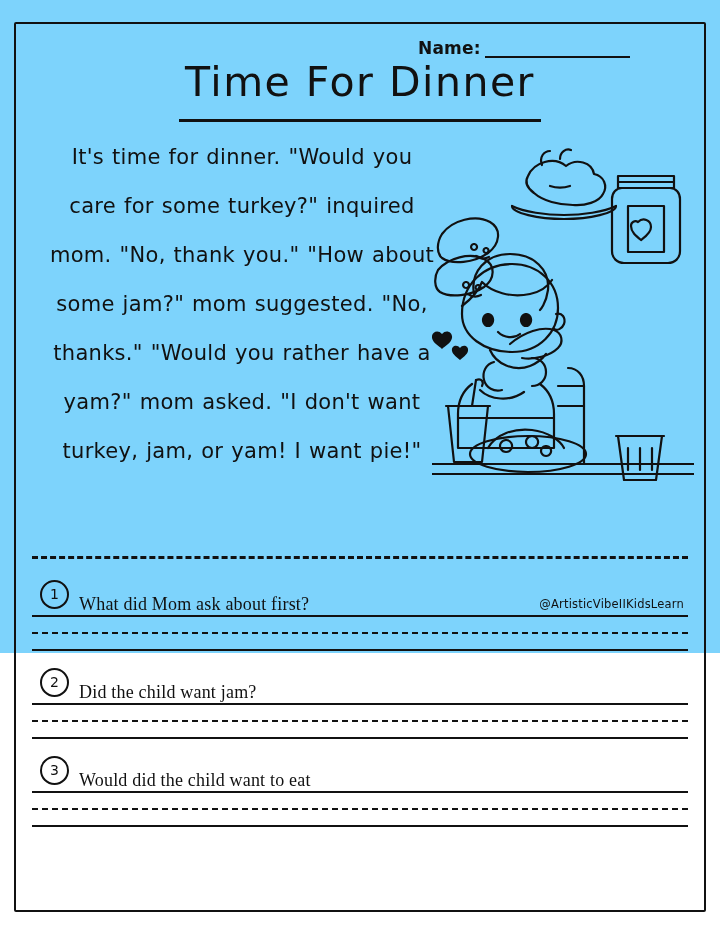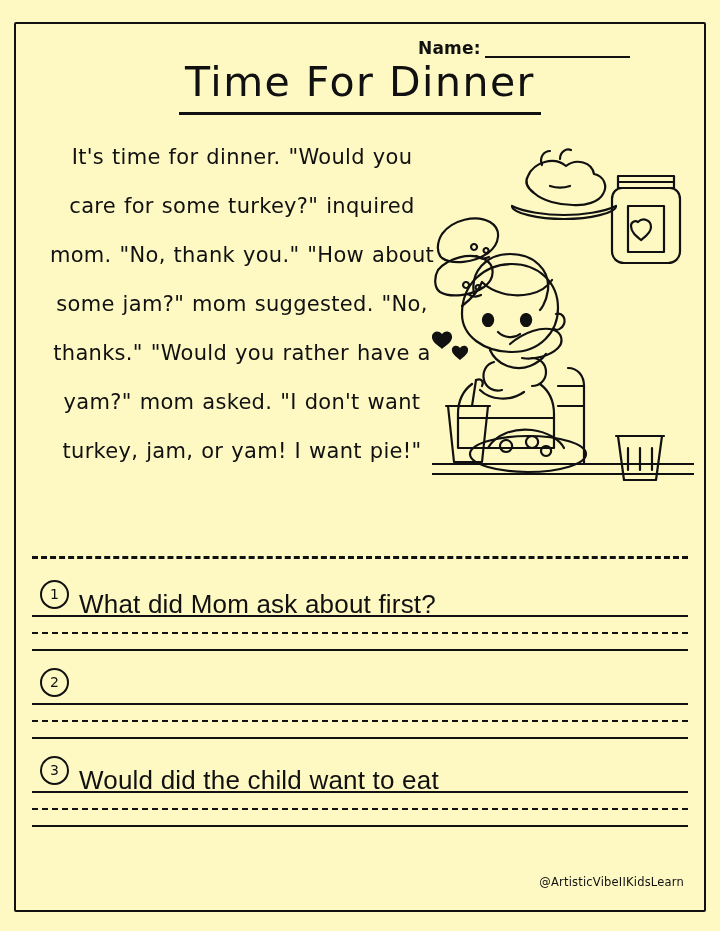--- a/index.html
+++ b/index.html
@@ -10,23 +10,23 @@
   body {
     width: 720px;
     height: 931px;
     font-family: "DejaVu Sans", sans-serif;
     color: #111111;
     overflow: hidden;
   }
   .page {
     position: relative;
     width: 720px;
-    height: 931px;
+    height: 653px;
     box-sizing: border-box;
-    background: #fef9c3;
+    background: #7dd3fc;
   }
   .sheet-border {
     position: absolute;
     left: 14px;
     top: 22px;
     width: 692px;
     height: 890px;
     border: 2px solid #111111;
     box-sizing: border-box;
     border-radius: 2px;
@@ -60,21 +60,21 @@
     top: 60px;
     width: 720px;
     text-align: center;
   }
   .title {
     display: inline-block;
     font-family: "DejaVu Sans", sans-serif;
     font-size: 41px;
     font-weight: 400;
     letter-spacing: 1.5px;
-    padding: 0 6px 6px 6px;
+    padding: 0 6px 13px 6px;
     border-bottom: 3px solid #111111;
     line-height: 1.12;
   }
 
   
   .story {
     position: absolute;
     left: 46px;
     top: 133px;
     width: 392px;
@@ -127,23 +127,23 @@
     border: 2px solid #111111;
     border-radius: 50%;
     display: flex;
     align-items: center;
     justify-content: center;
     font-size: 14px;
     font-family: "DejaVu Sans", sans-serif;
     font-weight: 400;
   }
   .q-text {
-    font-size: 26px;
+    font-size: 18px;
     letter-spacing: 0.2px;
-    font-family: Liberation Sans, sans-serif;
+    font-family: Liberation Serif, serif;
     margin-top: 20px;
   }
   .answer-lines {
     height: 38px;
     position: relative;
     margin-top: 2px;
   }
   .rule-solid {
     position: absolute;
     left: 0;
@@ -282,20 +282,21 @@
       <div class="answer-lines">
         <div class="rule-solid r-top"></div>
         <div class="rule-dash r-mid"></div>
         <div class="rule-solid r-bot"></div>
       </div>
     </div>
 
     <div class="q-block">
       <div class="q-line">
         <span class="q-num">2</span>
+        <span class="q-text">Did the child want jam?</span>
       </div>
       <div class="answer-lines">
         <div class="rule-solid r-top"></div>
         <div class="rule-dash r-mid"></div>
         <div class="rule-solid r-bot"></div>
       </div>
     </div>
 
     <div class="q-block">
       <div class="q-line">

